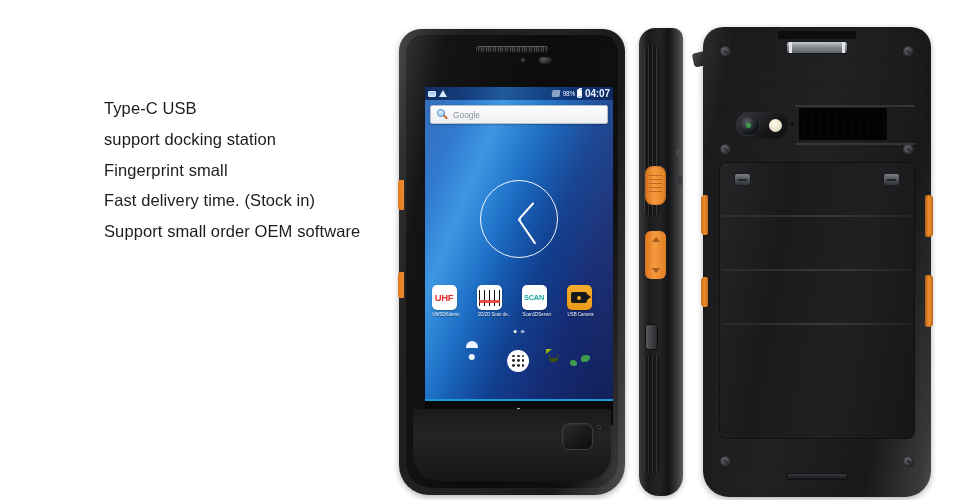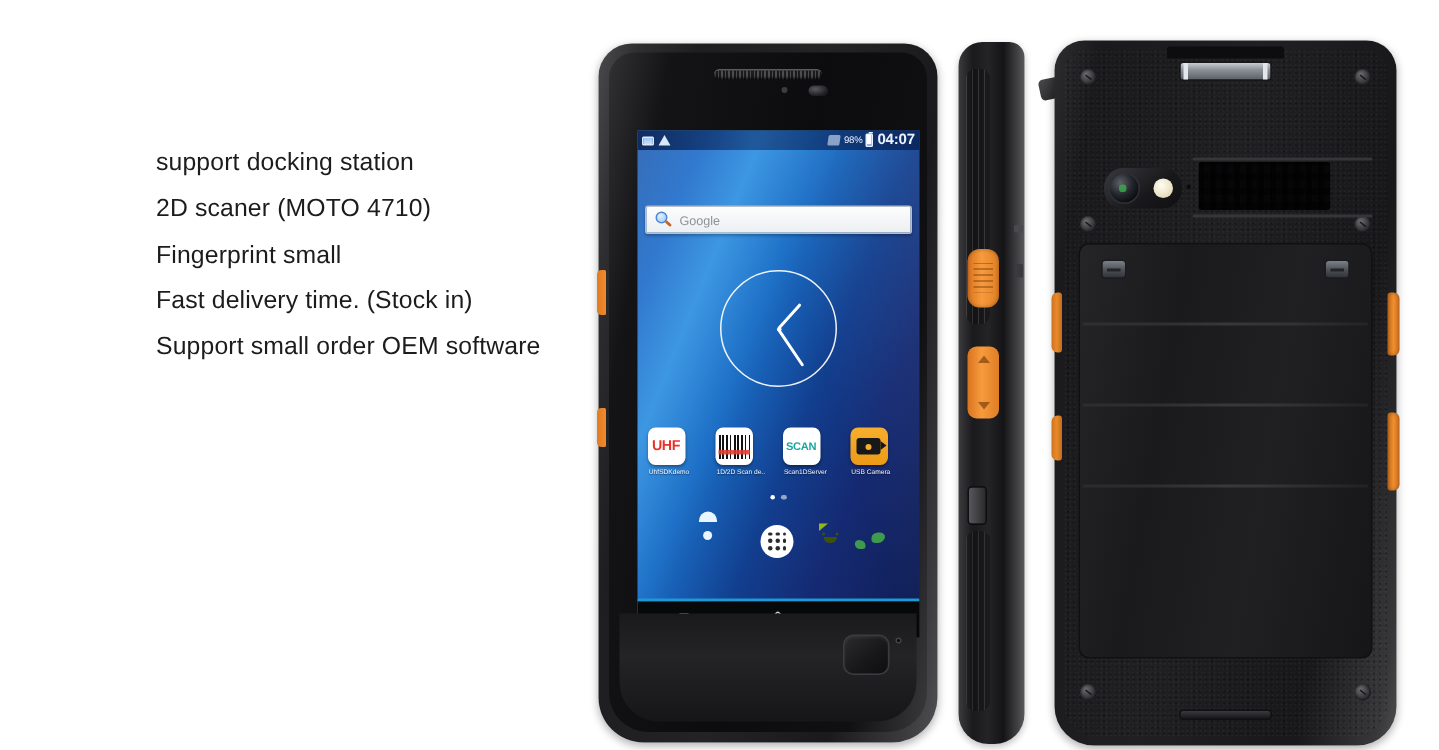--- a/index.html
+++ b/index.html
@@ -116,21 +116,20 @@
   .sb-time { font-size: 10px; font-weight: bold; letter-spacing: -.1px; }
 
   
   .search-widget {
     position: absolute; left: 5px; top: 18px; right: 5px; height: 19px;
     background: linear-gradient(#fdfdfd,#eceff2);
     border: 1px solid #b7bec7;
     border-radius: 2px;
     display: flex; align-items: center; gap: 5px; padding-left: 6px;
     box-shadow: 0 1px 2px rgba(0,0,0,.25);
-    margin-top: 32px;
   }
   .ic-magnifier { position: relative; width: 11px; height: 11px; }
   .ic-magnifier .lens {
     position: absolute; left: 0; top: 0;
     width: 8px; height: 8px; border-radius: 50%;
     border: 1.6px solid #4f87d6;
     background: radial-gradient(circle at 35% 30%,#dff0ff,#9cc8f2);
   }
   .ic-magnifier .handle {
     position: absolute; left: 6.3px; top: 6.6px;
@@ -562,22 +561,22 @@
   }
   .bal1 { top: 168px; height: 40px; }
   .bal2 { top: 250px; height: 30px; }
 </style>
 </head>
 <body>
 
 <div id="stage">
 
   <div id="feature-list">
+    <div class="feature-line">Type-C USB</div>
     <div class="feature-line">support docking station</div>
-    <div class="feature-line">2D scaner (MOTO 4710)</div>
     <div class="feature-line">Fingerprint small</div>
     <div class="feature-line">Fast delivery time. (Stock in)</div>
     <div class="feature-line">Support small order OEM software</div>
   </div>
 
   <div class="device" id="device-front">
     <div class="front-body"></div>
     <div class="front-accent fa1"></div>
     <div class="front-accent fa2"></div>
     <div class="front-inner">

